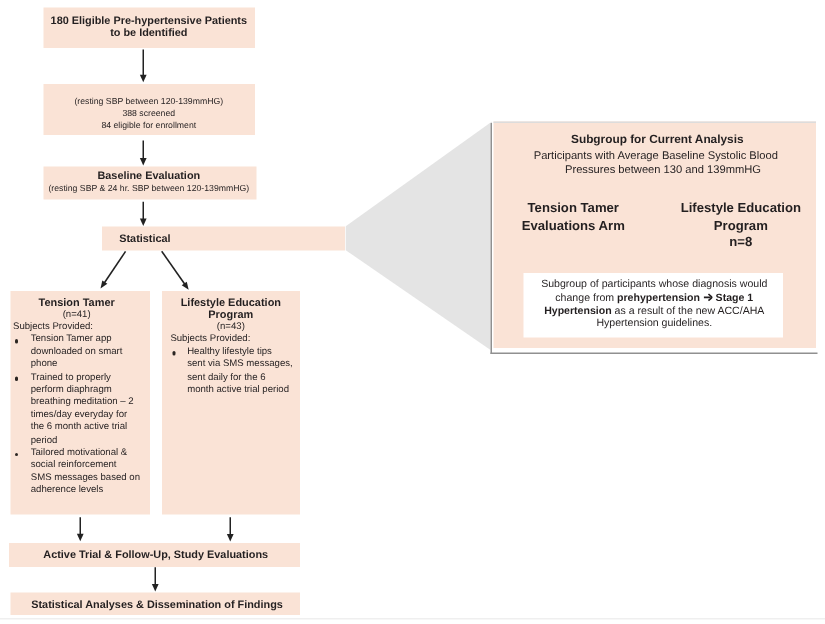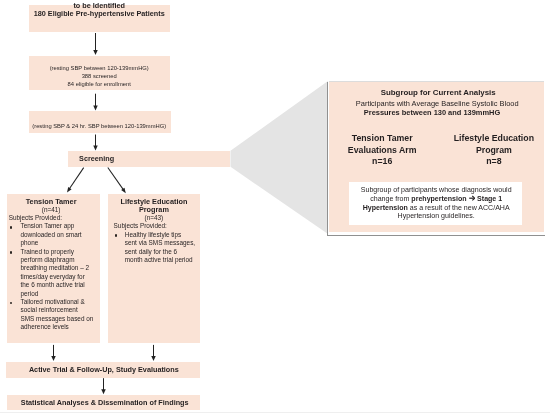--- a/index.html
+++ b/index.html
@@ -66,26 +66,27 @@
   <div class="box" style="left:68px;top:150.8px;width:162px;height:16px;"></div>
   <div class="box" style="left:7px;top:194.3px;width:92.5px;height:149px;"></div>
   <div class="box" style="left:107.8px;top:194.3px;width:92.4px;height:149px;"></div>
   <div class="box" style="left:6px;top:362.2px;width:194.2px;height:15.7px;"></div>
   <div class="box" style="left:6.8px;top:394.6px;width:193.4px;height:15.7px;"></div>
   <div style="position:absolute;left:327.3px;top:81.8px;width:216.7px;height:152.8px;background:#ffffff;
               border-left:0.9px solid #909090;border-bottom:0.9px solid #909090;"></div>
   <div class="box" style="left:328.7px;top:81px;width:215.3px;height:151.3px;border-top:0.6px solid #dcdcdc;"></div>
   <div class="box" style="left:348.6px;top:182.0px;width:173.6px;height:42.9px;background:#ffffff;"></div>
   <div class="tc h1" style="left:-0.80px;top:8.90px;width:200.0px;"><span>180 Eligible Pre-hypertensive Patients</span></div>
-  <div class="tc h1" style="left:-0.80px;top:1px;width:200.0px;"><span>to be Identified</span></div>
+  <div class="tc h1" style="left:-0.80px;top:17px;width:200.0px;"><span>to be Identified</span></div>
   <div class="tc sm" style="left:-0.80px;top:64.80px;width:200.0px;"><span>(resting SBP between 120-139mmHG)</span></div>
   <div class="tc sm" style="left:-0.80px;top:72.50px;width:200.0px;"><span>388 screened</span></div>
   <div class="tc sm" style="left:-0.80px;top:80.50px;width:200.0px;"><span>84 eligible for enrollment</span></div>
+  <div class="tc h1" style="left:-0.80px;top:112.40px;width:200.0px;"><span>Baseline Evaluation</span></div>
   <div class="tc sm" style="left:-0.80px;top:123.10px;width:200.0px;"><span>(resting SBP &amp; 24 hr. SBP between 120-139mmHG)</span></div>
-  <div class="tc h1" style="left:56.60px;top:154.10px;width:80.0px;"><span>Screening</span></div>
+  <div class="tc h1" style="left:56.60px;top:154.10px;width:80.0px;"><span>Statistical</span></div>
   <div class="tc h1" style="left:-6.20px;top:365.10px;width:220.0px;"><span>Active Trial &amp; Follow-Up, Study Evaluations</span></div>
   <div class="tc h1" style="left:-5.30px;top:398.30px;width:220.0px;"><span>Statistical Analyses &amp; Dissemination of Findings</span></div>
   <div class="tc armtitle" style="left:-8.90px;top:196.70px;width:120px;"><span>Tension Tamer</span></div>
   <div class="tc bd" style="left:-8.90px;top:205.56px;width:120px;"><span>(n=41)</span></div>
   <div class="t bd" style="left:8.70px;top:213.97px;"><span>Subjects Provided:</span></div>
   <div class="dot" style="left:9.70px;top:226.03px;"></div>
   <div class="t bd" style="left:20.50px;top:222.38px;"><span>Tension Tamer app</span></div>
   <div class="t bd" style="left:20.50px;top:230.79px;"><span>downloaded on smart</span></div>
   <div class="t bd" style="left:20.50px;top:239.20px;"><span>phone</span></div>
   <div class="dot" style="left:9.70px;top:251.26px;"></div>
@@ -104,24 +105,23 @@
   <div class="tc armtitle" style="left:93.90px;top:205.11px;width:120px;"><span>Program</span></div>
   <div class="tc bd" style="left:93.90px;top:213.97px;width:120px;"><span>(n=43)</span></div>
   <div class="t bd" style="left:113.60px;top:222.38px;"><span>Subjects Provided:</span></div>
   <div class="dot" style="left:114.60px;top:234.44px;"></div>
   <div class="t bd" style="left:124.80px;top:230.79px;"><span>Healthy lifestyle tips</span></div>
   <div class="t bd" style="left:124.80px;top:239.20px;"><span>sent via SMS messages,</span></div>
   <div class="t bd" style="left:124.80px;top:247.61px;"><span>sent daily for the 6</span></div>
   <div class="t bd" style="left:124.80px;top:256.02px;"><span>month active trial period</span></div>
   <div class="tc ptitle" style="left:338.20px;top:88.30px;width:200px;"><span>Subgroup for Current Analysis</span></div>
   <div class="tc psub" style="left:337.20px;top:99.00px;width:200px;"><span>Participants with Average Baseline Systolic Blood</span></div>
-  <div class="tc psub" style="left:332px;top:108.00px;width:200px;font-weight:bold;"><span>Pressures between 130 and 139mmHG</span></div>
+  <div class="tc psub" style="left:342px;top:108.00px;width:200px;"><span>Pressures between 130 and 139mmHG</span></div>
   <div class="tc pgrp" style="left:302.20px;top:132.90px;width:160px;"><span>Tension Tamer</span></div>
   <div class="tc pgrp" style="left:302.20px;top:144.50px;width:160px;"><span>Evaluations Arm</span></div>
-  <div class="tc pgrp" style="left:302.20px;top:156.10px;width:160px;"><span>n=16</span></div>
   <div class="tc pgrp" style="left:413.90px;top:132.90px;width:160px;"><span>Lifestyle Education</span></div>
   <div class="tc pgrp" style="left:413.90px;top:144.50px;width:160px;"><span>Program</span></div>
   <div class="tc pgrp" style="left:413.90px;top:156.10px;width:160px;"><span>n=8</span></div>
   <div class="tc pnote" style="left:336.20px;top:186.10px;width:200px;"><span style="">Subgroup of participants whose diagnosis would</span></div>
   <div class="tc pnote" style="left:336.20px;top:194.85px;width:200px;"><span style="">change from </span><span style="font-weight:bold;">prehypertension </span><svg class="arrowglyph" width="6" height="6.4" viewBox="0 0 60 64">
         <path d="M2 26 H48 V38 H2 Z" fill="#231f20"></path>
         <path d="M33 10 L58 32 L33 54" fill="none" stroke="#231f20" stroke-width="11" stroke-linecap="butt" stroke-linejoin="miter"></path>
       </svg><span style="font-weight:bold;"> Stage 1</span></div>
   <div class="tc pnote" style="left:336.20px;top:203.60px;width:200px;"><span style="font-weight:bold;">Hypertension</span><span style=""> as a result of the new ACC/AHA</span></div>
   <div class="tc pnote" style="left:336.20px;top:212.35px;width:200px;"><span style="">Hypertension guidelines.</span></div>

